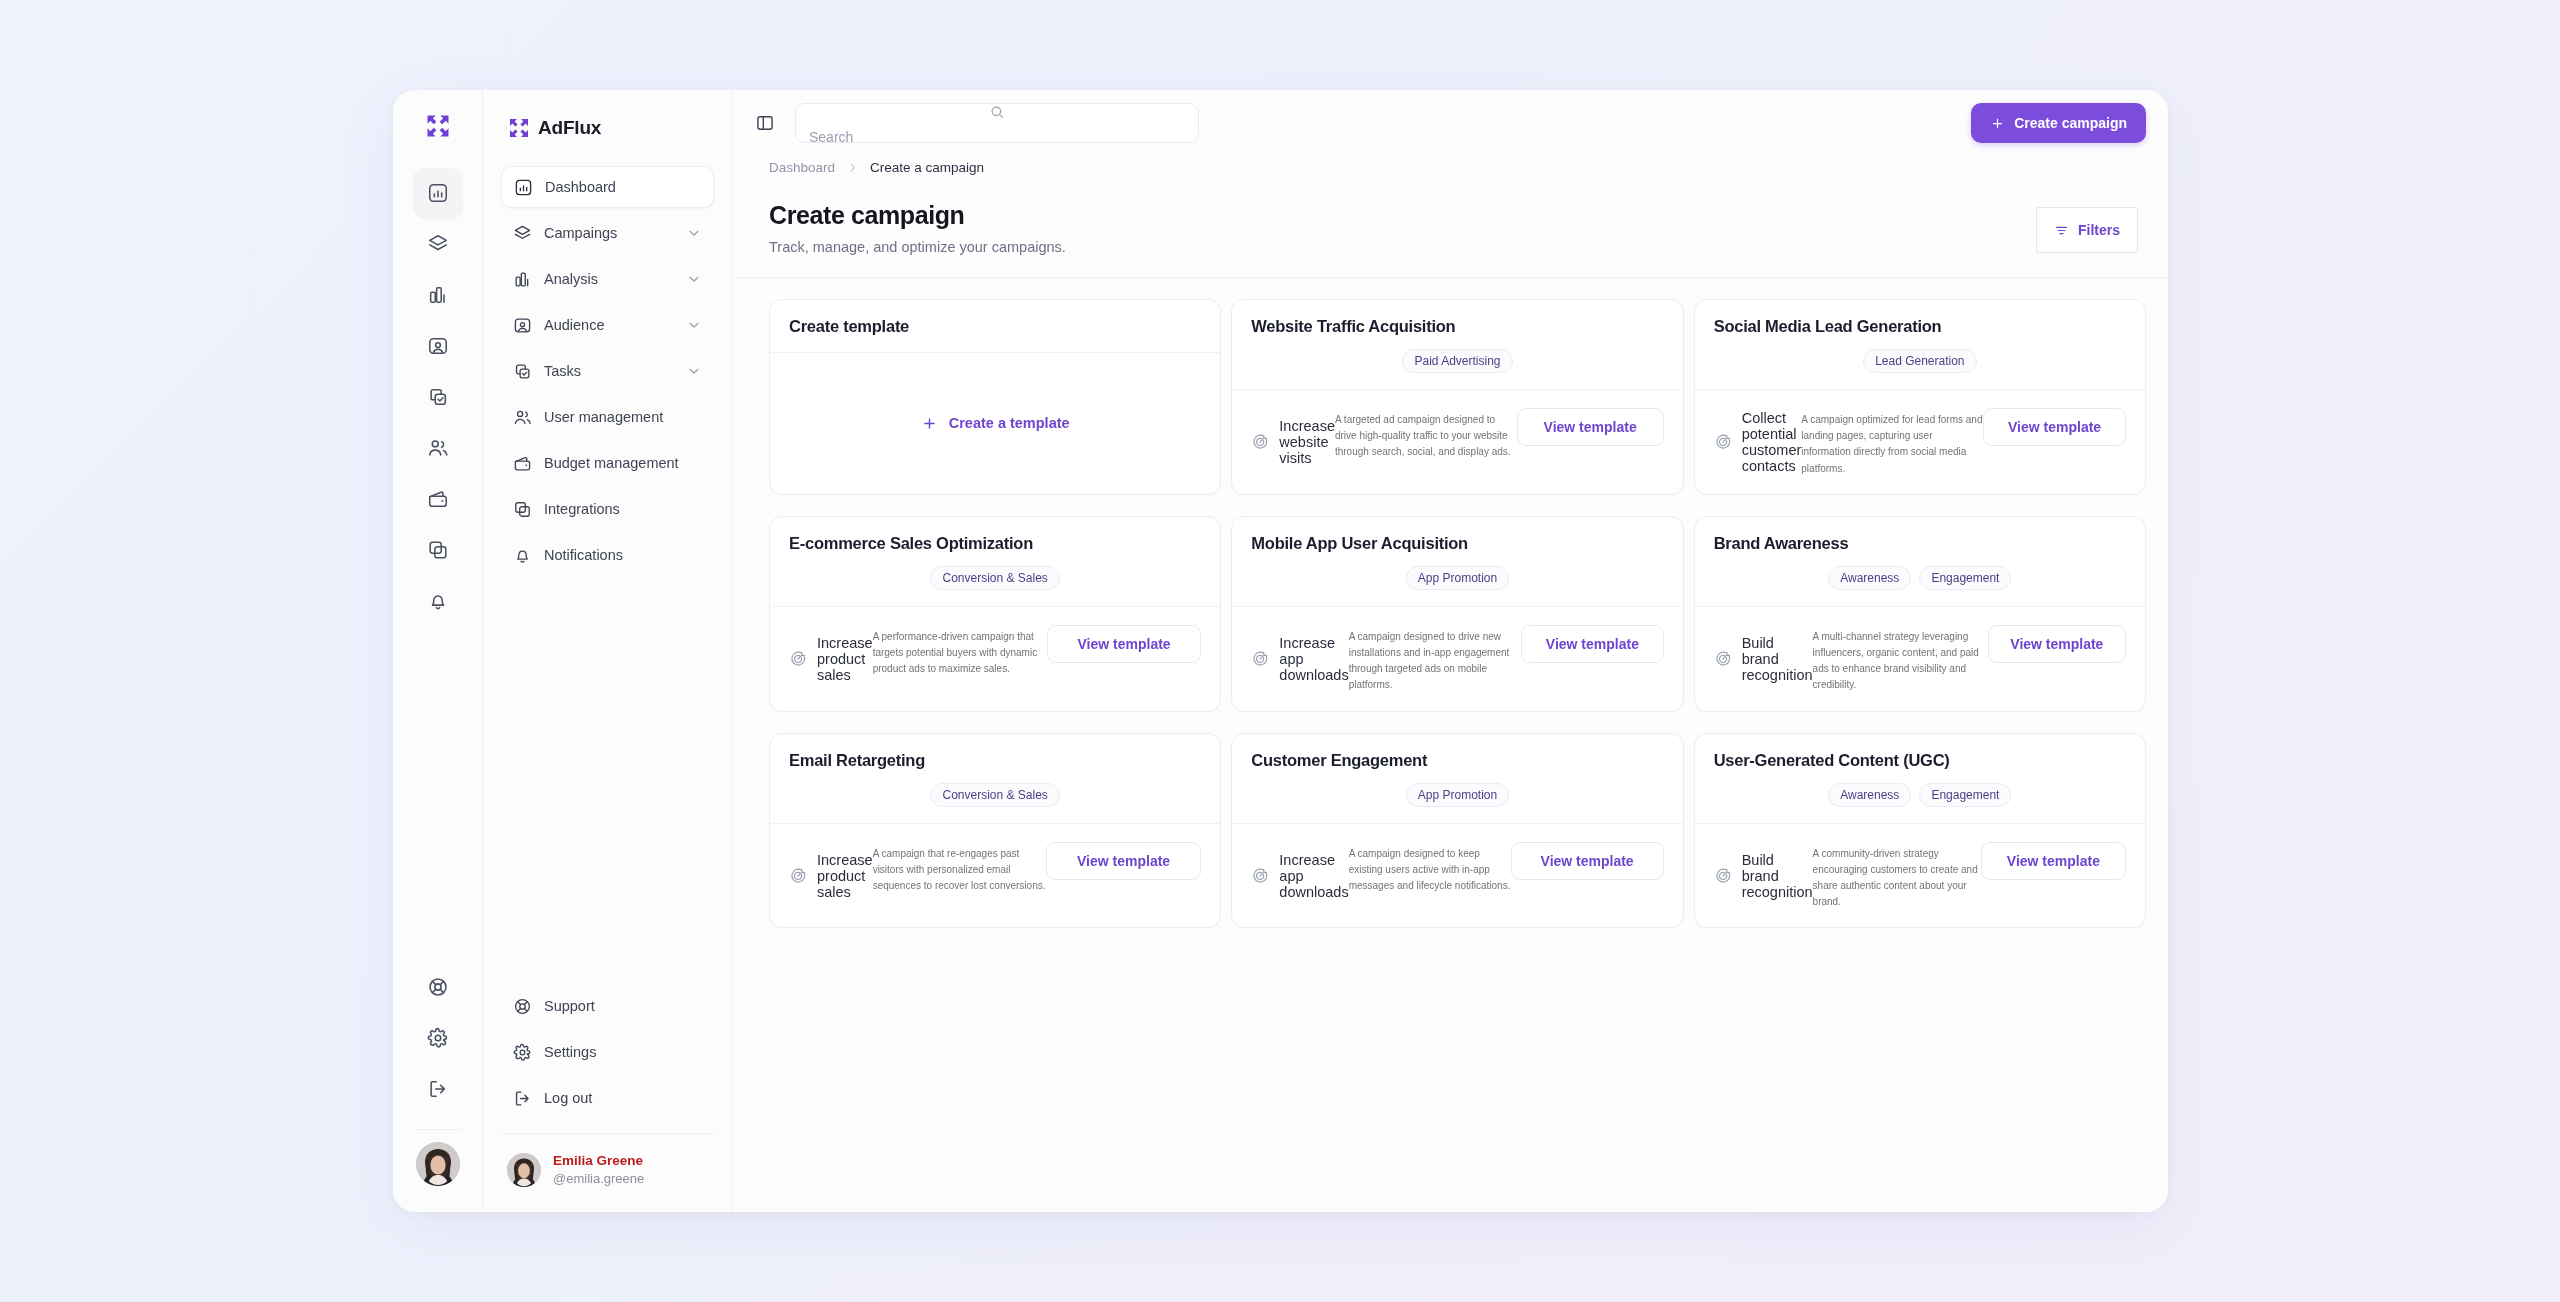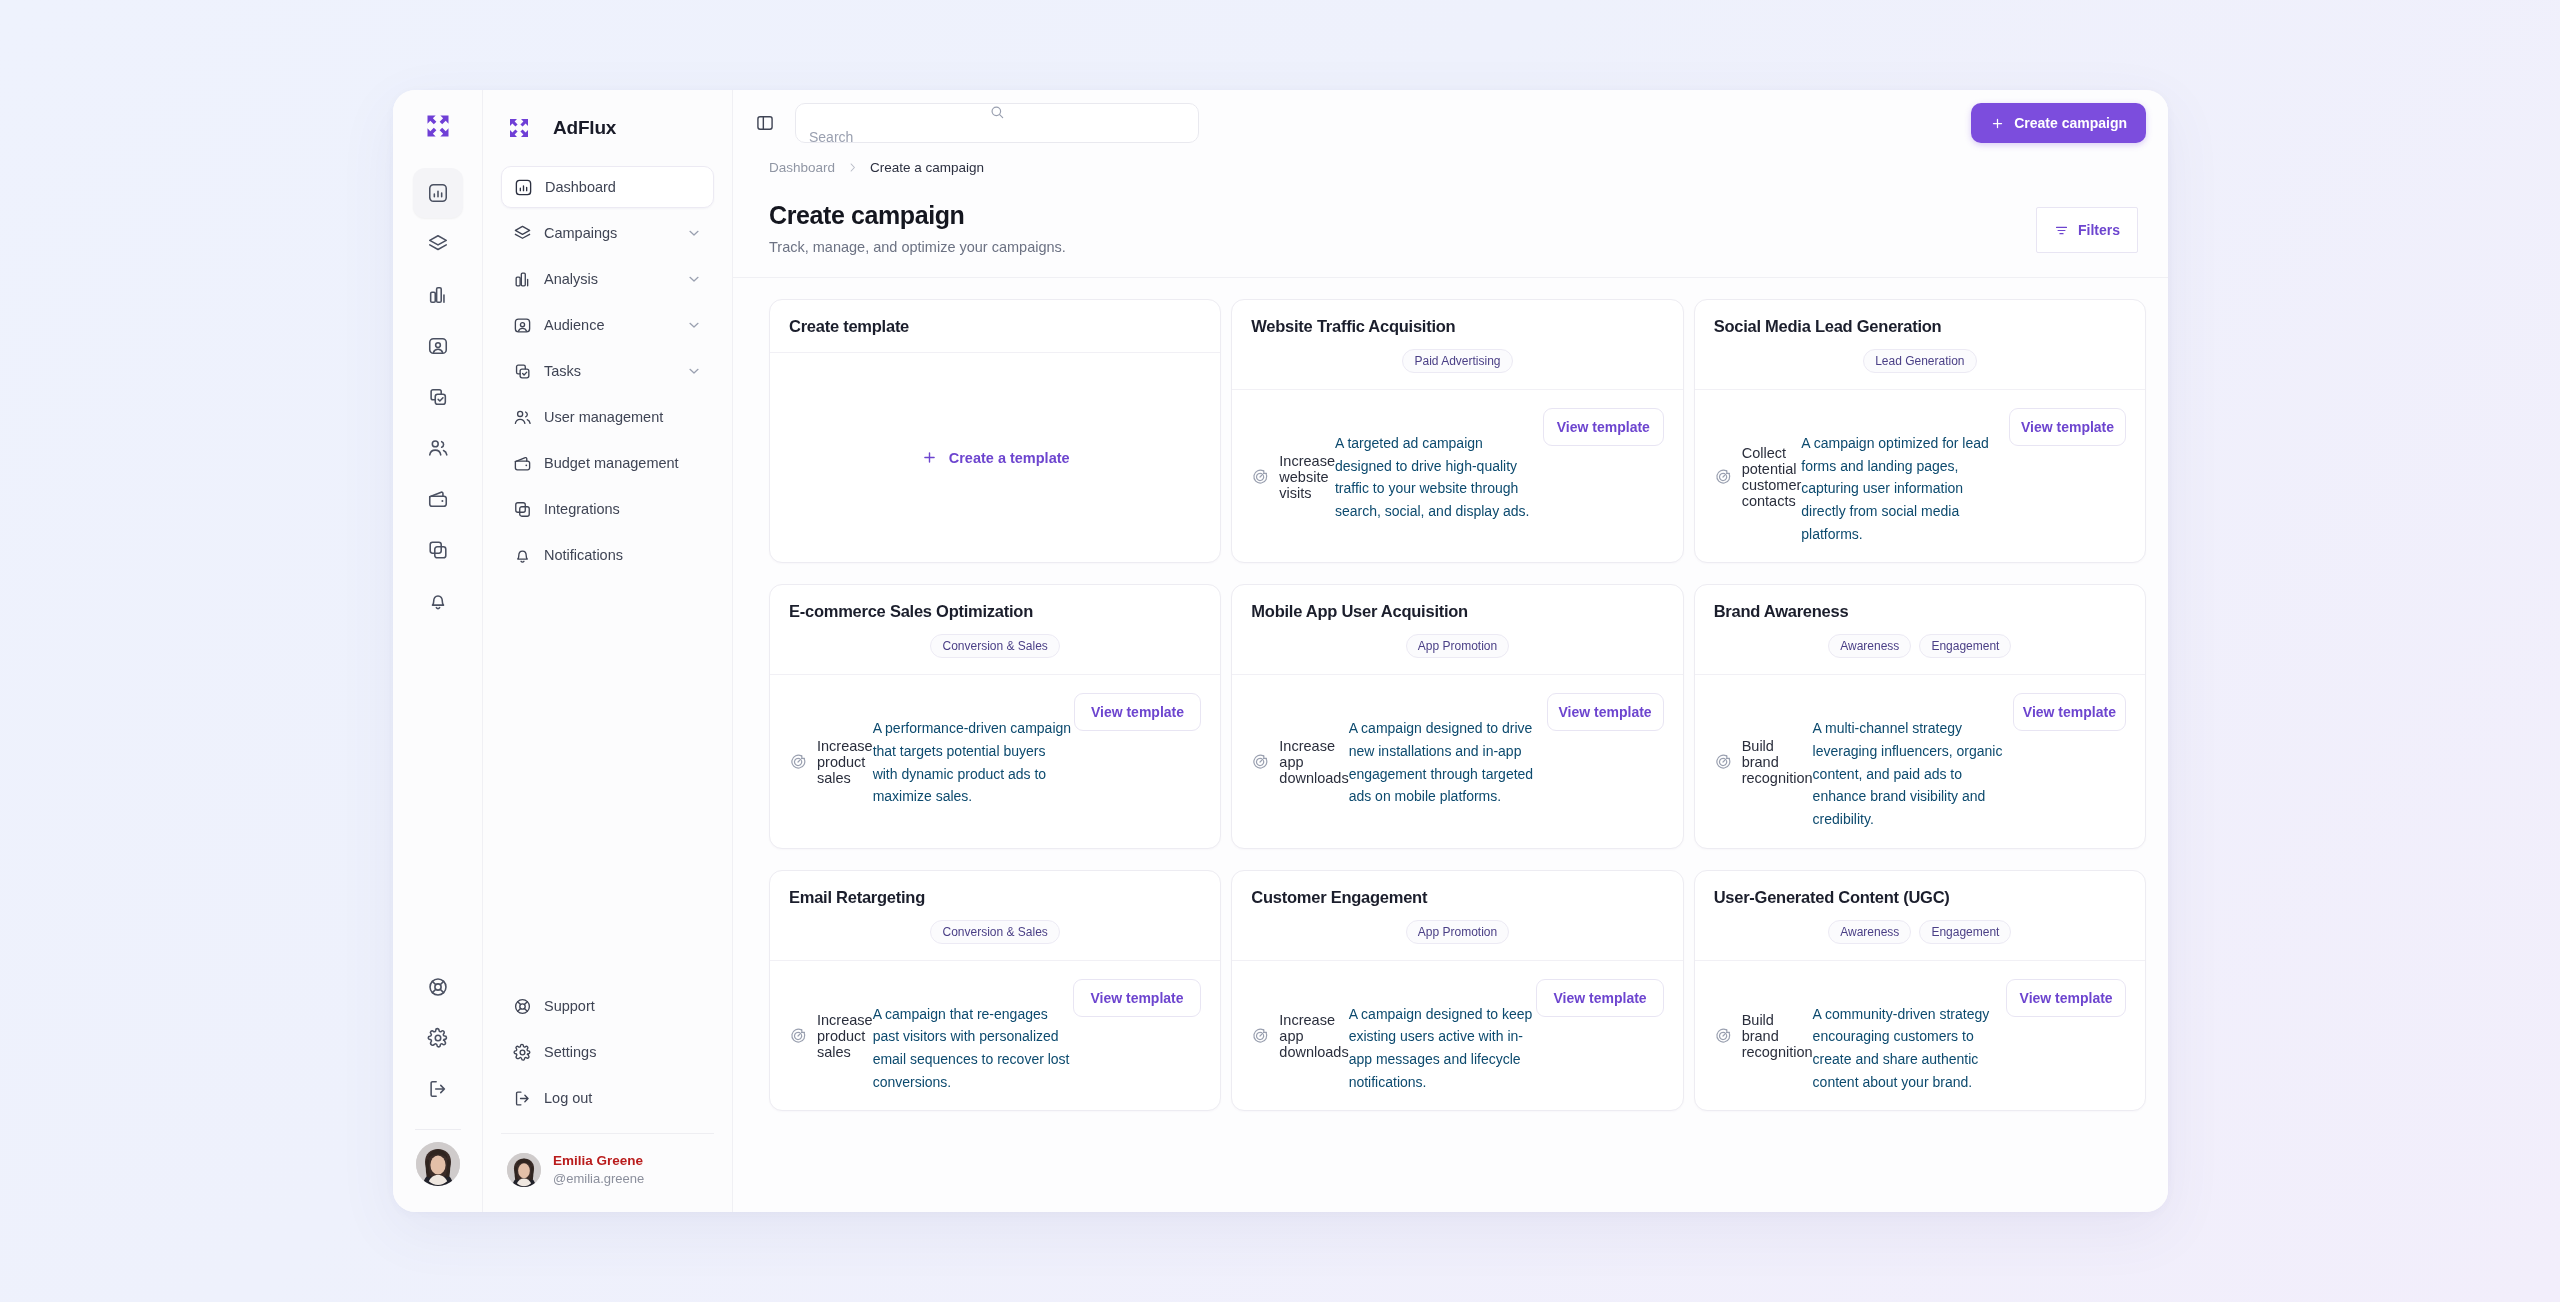--- a/index.html
+++ b/index.html
@@ -46,21 +46,21 @@
   }
 
   
   #nav-sidebar {
     width: 250px; flex: 0 0 250px;
     background: #fcfcfd;
     border-right: 1px solid #f0f0f4;
     display: flex; flex-direction: column;
     padding: 22px 18px 0;
   }
-  #brand { display: flex; align-items: center; gap: 22px; padding: 4px 6px 26px; }
+  #brand { display: flex; align-items: center; gap: 7px; padding: 4px 6px 26px; }
   #brand .brand-name { font-size: 19px; font-weight: 700; color: #191b28; letter-spacing: -.2px; }
 
   .nav-item {
     display: flex; align-items: center; gap: 12px;
     height: 42px; padding: 0 12px; border-radius: 10px;
     color: #3f4454; font-size: 14.5px; cursor: pointer; margin-bottom: 4px;
     position: relative;
   }
   .nav-item.active { background: #fff; border: 1px solid #eceaf3; box-shadow: 0 1px 2px rgba(60,50,120,.05); }
   .nav-item .nav-label { flex: 1 1 auto; white-space: nowrap; }
@@ -136,21 +136,21 @@
   .tag-row { display: flex; flex-wrap: wrap; gap: 8px; margin-top: 13px; justify-content: center; }
   .tag {
     font-size: 12px; color: #4a3f86; background: #fbfbfd;
     border: 1px solid #eceaf4; border-radius: 999px; padding: 4px 11px;
     white-space: nowrap;
   }
   .card-body { padding: 18px 19px 17px; display: flex; flex-direction: row; flex: 1 1 auto; }
   .goal-row { display: flex; align-items: center; gap: 10px; }
   .goal-ic { color: #9aa0b0; display: flex; flex: 0 0 auto; }
   .goal-txt { font-size: 14.5px; color: #2a2e3c; }
-  .card-desc { font-size: 14px; line-height: 1.62; color: #0c4a6e; margin-top: 24px; }
+  .card-desc { font-size: 10px; line-height: 1.62; color: #737373; margin-top: 4px; }
   .card-spacer { flex: 1 1 auto; min-height: 16px; }
   .view-btn {
     height: 38px; border: 1px solid #e8e5f3; border-radius: 9px; background: #fff;
     color: #6d45cf; font-size: 14px; font-weight: 700; font-family: inherit;
     cursor: pointer; width: 100%;
   }
 
   
   .card.create-card .create-body {
     flex: 1 1 auto; display: flex; align-items: center; justify-content: center;

